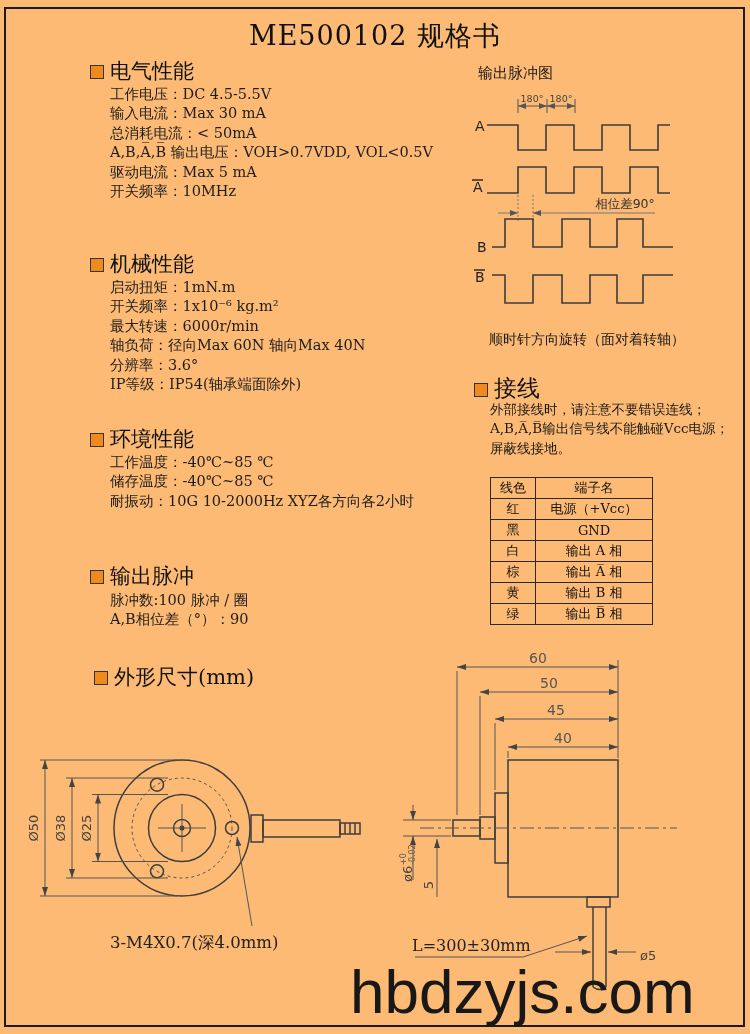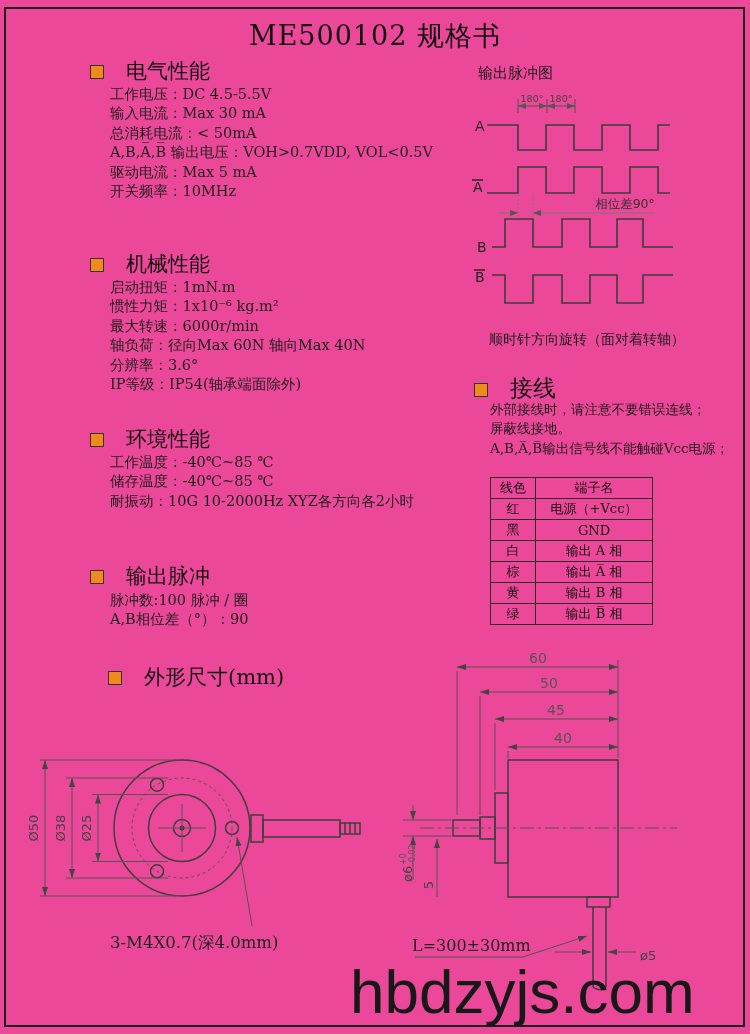--- a/index.html
+++ b/index.html
@@ -1,22 +1,22 @@
 <!DOCTYPE html>
 <html><head>
 <meta charset="utf-8">
 <style>
   html,body{margin:0;padding:0;background:#e8e8e8;}
-  .page{position:relative;width:750px;height:1034px;background:#ec4899;overflow:hidden;
+  .page{position:relative;width:750px;height:1034px;background:#fdba74;overflow:hidden;
         font-family:"DejaVu Serif","Liberation Serif",serif;color:#1a1a1a;}
   .page-border{position:absolute;left:4px;top:7px;width:737px;height:1016px;
         border:2px solid #1c1c1c;pointer-events:none;}
   .title{position:absolute;left:0;top:18px;width:750px;text-align:center;
         font-size:27px;letter-spacing:1px;color:#111;}
-  .sec{position:absolute;display:flex;align-items:center;gap:22px;font-size:21px;color:#111;}
+  .sec{position:absolute;display:flex;align-items:center;gap:6px;font-size:21px;color:#111;}
   .bullet{width:12px;height:12px;background:#f18a1d;border:1.5px solid #333;flex:0 0 auto;margin-top:2px;}
   .items{position:absolute;font-size:14.5px;line-height:19.4px;color:#1d1d1d;}
   .items div{white-space:nowrap;}
   .pd-title{position:absolute;left:478px;top:64px;font-size:15px;}
   .caption{position:absolute;left:477px;top:331px;font-size:14px;margin-left:12px;}
   .notes{position:absolute;left:490px;top:400px;font-size:13.5px;line-height:19.4px;}
   table.wiring{position:absolute;left:490px;top:477px;border-collapse:collapse;
         font-size:13px;color:#111;padding-left:40px;}
   table.wiring td{border:1px solid #2a2a2a;text-align:center;padding:0 4px;height:20px;}
   table.wiring td.c1{width:36px;}
@@ -54,21 +54,21 @@
     <div>驱动电流：Max 5 mA</div>
     <div>开关频率：10MHz</div>
   </div>
 
   <div class="sec" style="left:90px;top:250px;">
     <span class="bullet"></span>
     <span>机械性能</span>
   </div>
   <div class="items" style="left:110px;top:278px;">
     <div>启动扭矩：1mN.m</div>
-    <div>惯性力矩：1x10⁻⁶  kg.m²</div>
+    <div>开关频率：1x10⁻⁶  kg.m²</div>
     <div>最大转速：6000r/min</div>
     <div>轴负荷：径向Max 60N  轴向Max 40N</div>
     <div>分辨率：3.6°</div>
     <div>IP等级：IP54(轴承端面除外)</div>
   </div>
 
   <div class="sec" style="left:90px;top:425px;">
     <span class="bullet"></span>
     <span>环境性能</span>
   </div>
@@ -80,21 +80,21 @@
 
   <div class="sec" style="left:90px;top:562px;">
     <span class="bullet"></span>
     <span>输出脉冲</span>
   </div>
   <div class="items" style="left:110px;top:591px;">
     <div>脉冲数:100 脉冲 / 圈</div>
     <div>A,B相位差（°）：90</div>
   </div>
 
-  <div class="sec" style="left:108px;top:663px;text-align:center;">
+  <div class="sec" style="left:94px;top:663px;text-align:center;">
     <span class="bullet"></span>
     <span>外形尺寸(mm)</span>
   </div>
 
   <div class="pd-title">输出脉冲图</div>
 
   <svg style="left:465px;top:90px;" width="228" height="250" viewBox="0 0 228 250">
     <defs>
       <marker id="pArr" orient="auto-start-reverse" markerWidth="9" markerHeight="8" refX="8" refY="3">
         <path d="M0,0 L8,3 L0,6 Z" fill="#555"></path>
@@ -131,22 +131,22 @@
   </svg>
 
   <div class="caption">顺时针方向旋转（面对着转轴）</div>
 
   <div class="sec" style="left:474px;top:373px;font-size:23px;">
     <span class="bullet"></span>
     <span>接线</span>
   </div>
   <div class="notes">
     <div>外部接线时，请注意不要错误连线；</div>
+    <div>A,B,A̅,B̅输出信号线不能触碰Vcc电源；</div>
     <div>屏蔽线接地。</div>
-    <div>A,B,A̅,B̅输出信号线不能触碰Vcc电源；</div>
   </div>
 
   <table class="wiring">
     <tbody>
         <tr>
       <td class="c1">线色</td>
       <td class="c2">端子名</td>
     </tr>
     <tr>
       <td class="c1">红</td>

